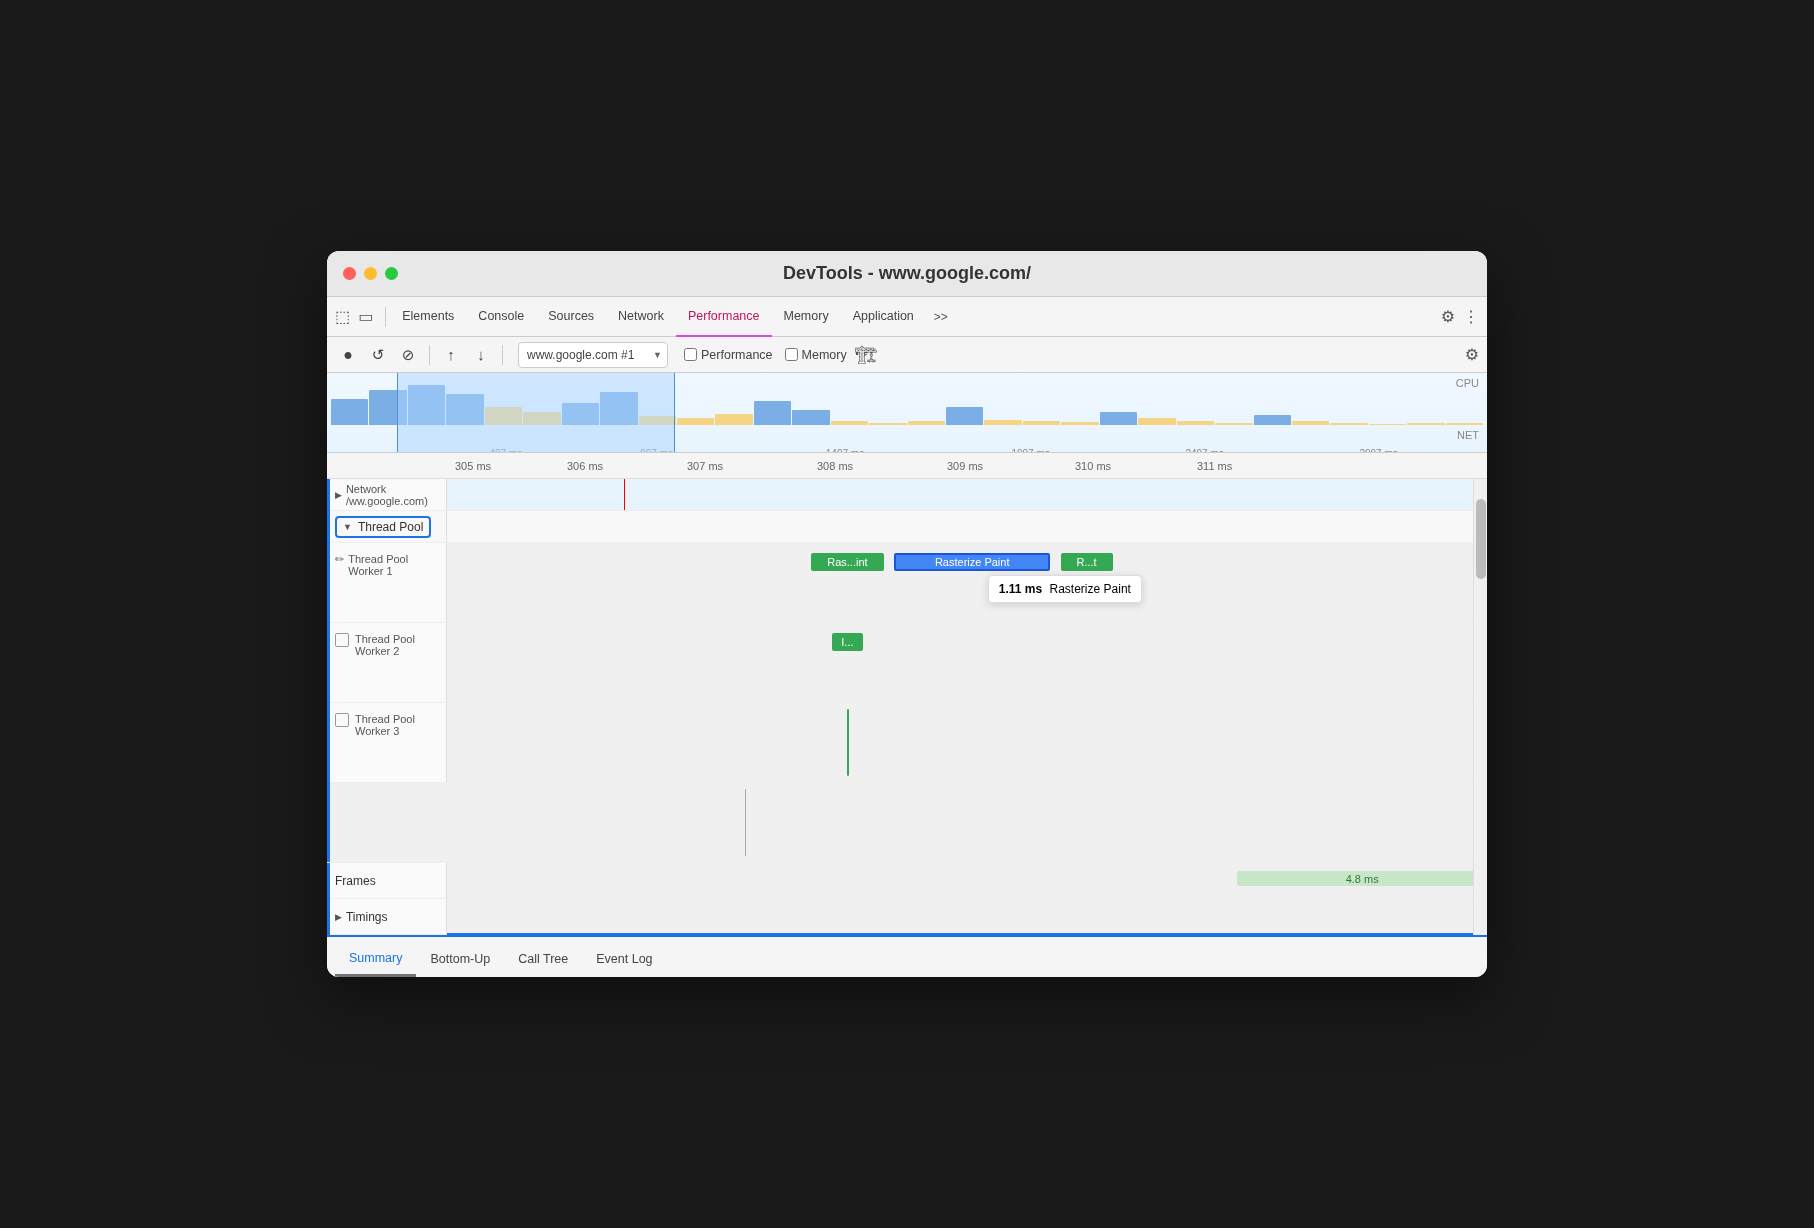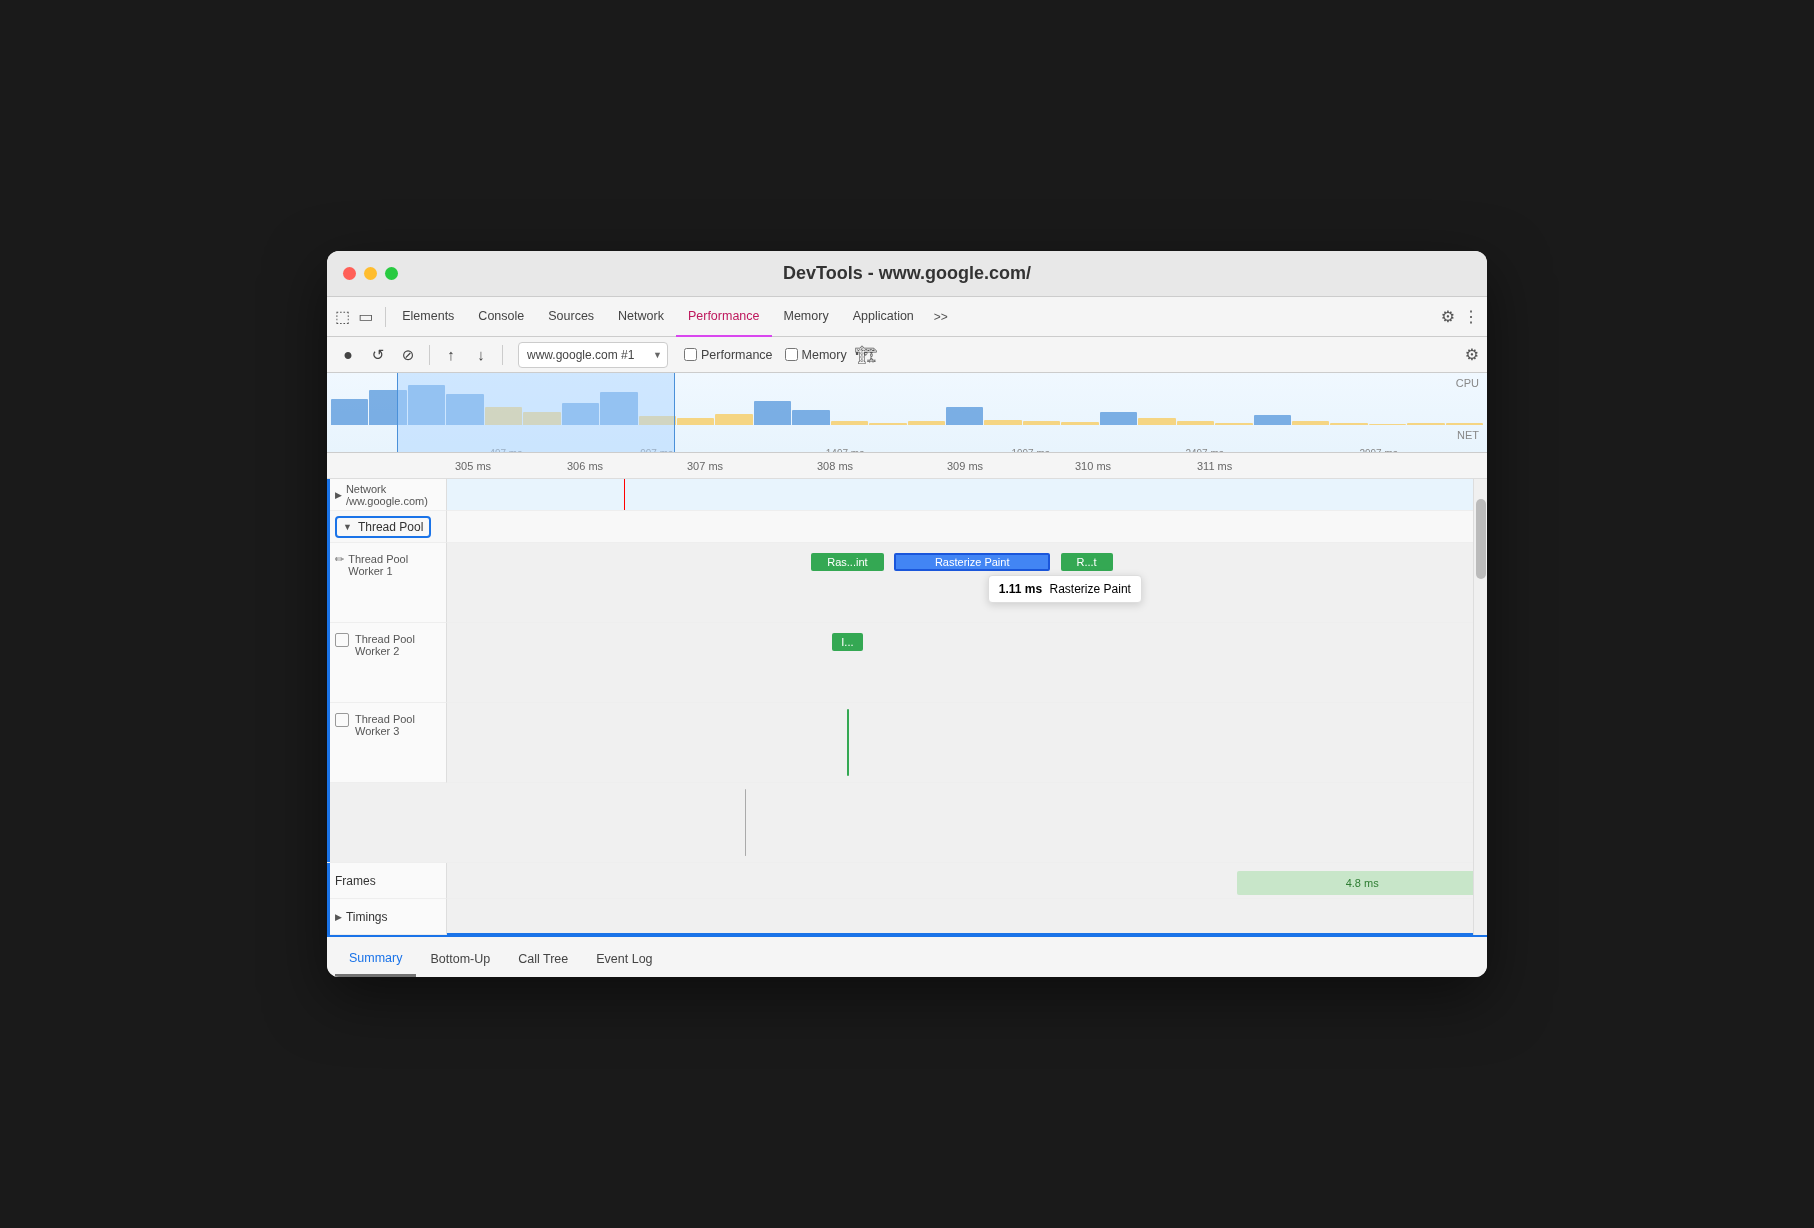--- a/index.html
+++ b/index.html
@@ -612,21 +612,21 @@
       <div class="right-track-cell row-height-lg" style="position:relative;">
         <div class="task-dot" style="left:36%;width:1px;background:#aaa;"></div>
       </div>
     </div>
 
     <div class="track-pair">
       <div class="left-label-cell row-height-md">
         <span class="track-label">Frames</span>
       </div>
       <div class="right-track-cell row-height-md" style="position:relative;">
-        <div class="frames-bar" style="left:76%;right:0;top:8px;height:24px;">
+        <div class="frames-bar" style="left:76%;right:0;top:8px;height:15px;">
           <span>4.8 ms</span>
         </div>
       </div>
     </div>
 
     <div class="track-pair">
       <div class="left-label-cell row-height-md">
         <span class="chevron">▶</span>
         <span class="track-label">Timings</span>
       </div>

